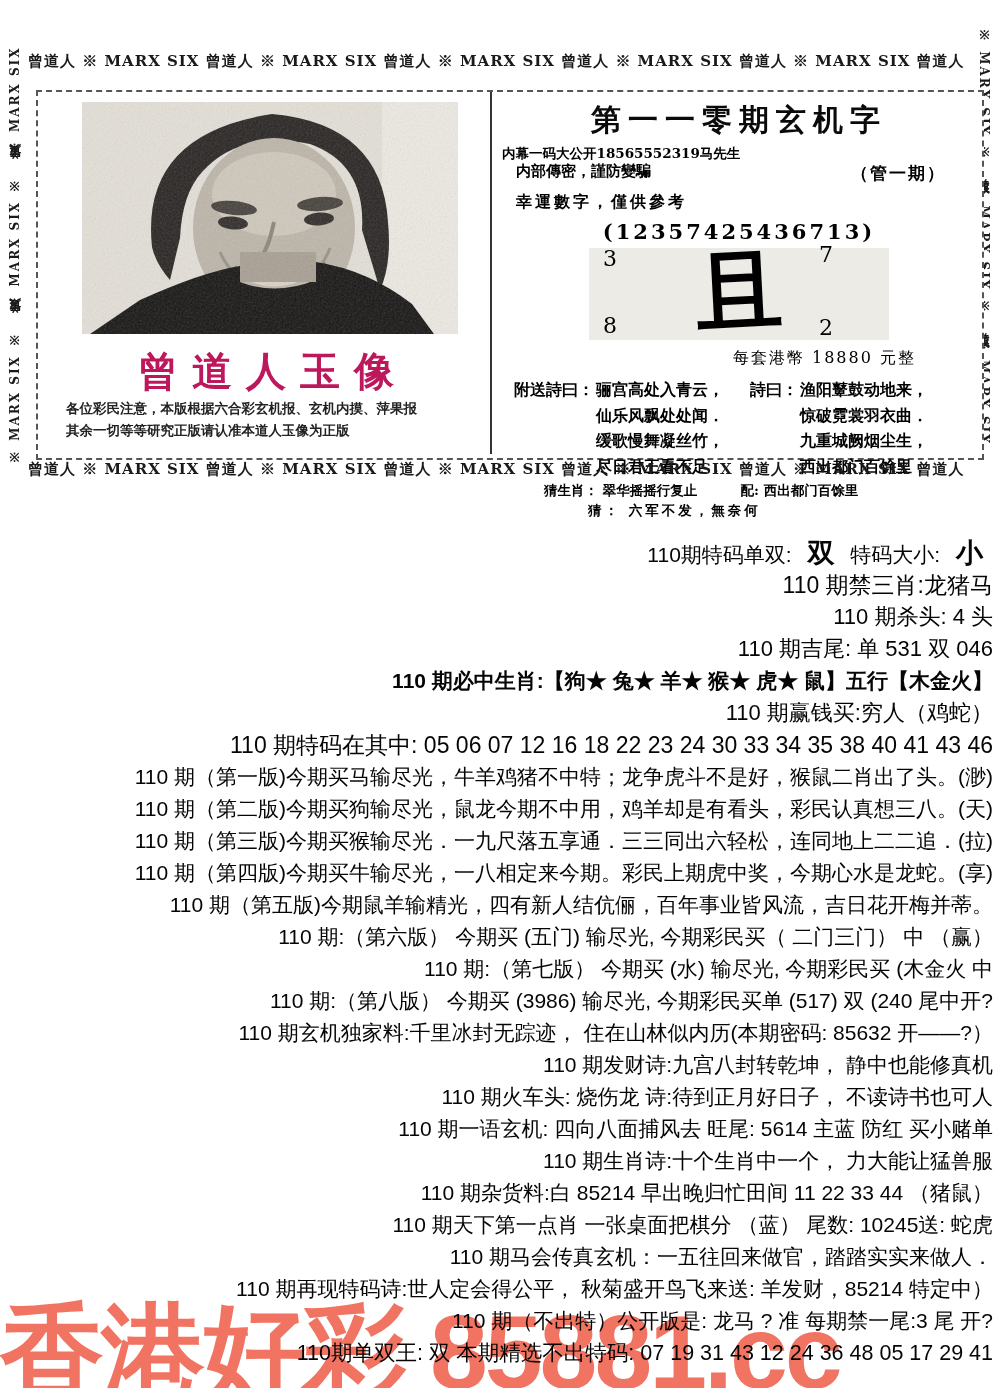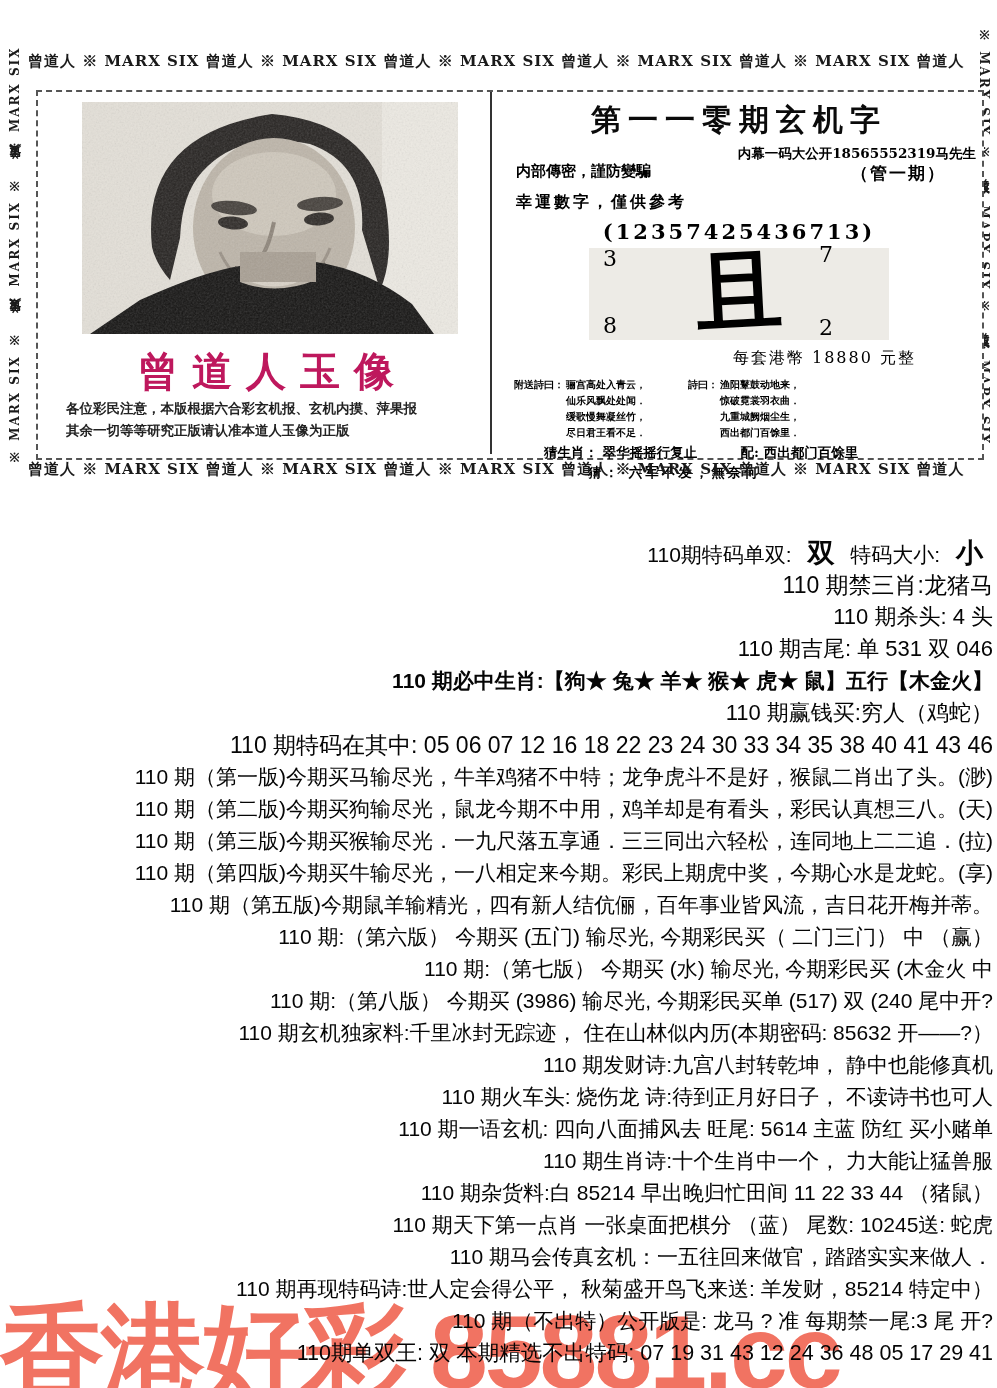--- a/index.html
+++ b/index.html
@@ -22,37 +22,37 @@
   .caption{position:absolute;left:20px;top:252px;width:430px;text-align:center;
     font-family:"DejaVu Serif",serif;font-size:40px;font-weight:bold;letter-spacing:14px;color:#be185d;}
   .note{position:absolute;left:28px;width:450px;font-family:"DejaVu Serif",serif;
     font-size:13.5px;font-weight:bold;color:#222;white-space:nowrap;}
   .note.n1{top:308px;}
   .note.n2{top:330px;}
 
   .right-panel{position:absolute;left:452px;top:0;width:486px;height:362px;border-left:2px solid #333;padding-left:10px;box-sizing:border-box;}
   .panel-title{margin-top:8px;text-align:center;font-family:"DejaVu Serif",serif;
     font-size:30px;font-weight:bold;letter-spacing:7px;color:#0a0a0a;}
-  .hotline{margin-top:4px;font-family:"DejaVu Serif",serif;font-size:13.5px;font-weight:bold;white-space:nowrap;text-align:right;}
+  .hotline{margin-top:4px;font-family:"DejaVu Serif",serif;font-size:13.5px;font-weight:bold;white-space:nowrap;}
   .warn-row{display:flex;justify-content:space-between;padding:0 30px 0 14px;
     font-family:"DejaVu Serif",serif;font-size:15px;font-weight:bold;margin-top:-1px;}
   .warn-row .scope{font-size:17px;letter-spacing:2px;}
   .lucky-label{margin-top:7px;padding-left:14px;font-family:"DejaVu Serif",serif;font-size:16px;font-weight:bold;letter-spacing:3px;}
   .lucky-nums{margin-top:6px;text-align:center;font-family:"DejaVu Serif",serif;font-size:21px;font-weight:bold;letter-spacing:3px;}
   .mystic{position:relative;width:300px;height:92px;margin:4px auto 0 auto;background:#edebe6;}
   .mystic .char{position:absolute;left:0;right:0;top:-14px;text-align:center;
     font-family:"DejaVu Serif",serif;font-size:86px;font-weight:bold;transform:rotate(-3deg);}
   .mystic .n{position:absolute;font-family:"DejaVu Serif",serif;font-size:22px;}
   .mystic .tl{left:14px;top:-2px;}
   .mystic .tr{right:56px;top:-6px;}
   .mystic .bl{left:14px;bottom:2px;}
   .mystic .br{right:56px;bottom:0px;}
   .price{margin-top:8px;padding-right:60px;text-align:right;font-family:"DejaVu Serif",serif;
     font-size:16px;font-weight:normal;letter-spacing:2px;}
-  .poems{display:flex;margin-top:8px;font-family:"DejaVu Serif",serif;font-size:10px;font-weight:bold;line-height:1.6;gap:16px;}
+  .poems{display:flex;margin-top:8px;font-family:"DejaVu Serif",serif;font-size:16px;font-weight:bold;line-height:1.6;}
   .poem{display:flex;}
   .poem .plabel{white-space:nowrap;margin-right:2px;}
   .poem.p1{margin-left:12px;}
   .poem.p2{margin-left:26px;}
   .guess-row{margin-top:3px;padding-left:42px;font-family:"DejaVu Serif",serif;font-size:13.5px;font-weight:bold;white-space:nowrap;}
   .guess-row .sep{display:inline-block;width:34px;}
   .guess-row2{margin-top:2px;padding-left:86px;font-family:"DejaVu Serif",serif;font-size:13.5px;font-weight:bold;letter-spacing:3px;}
 
   
   .body-lines{position:absolute;left:18px;top:534px;width:975px;}

